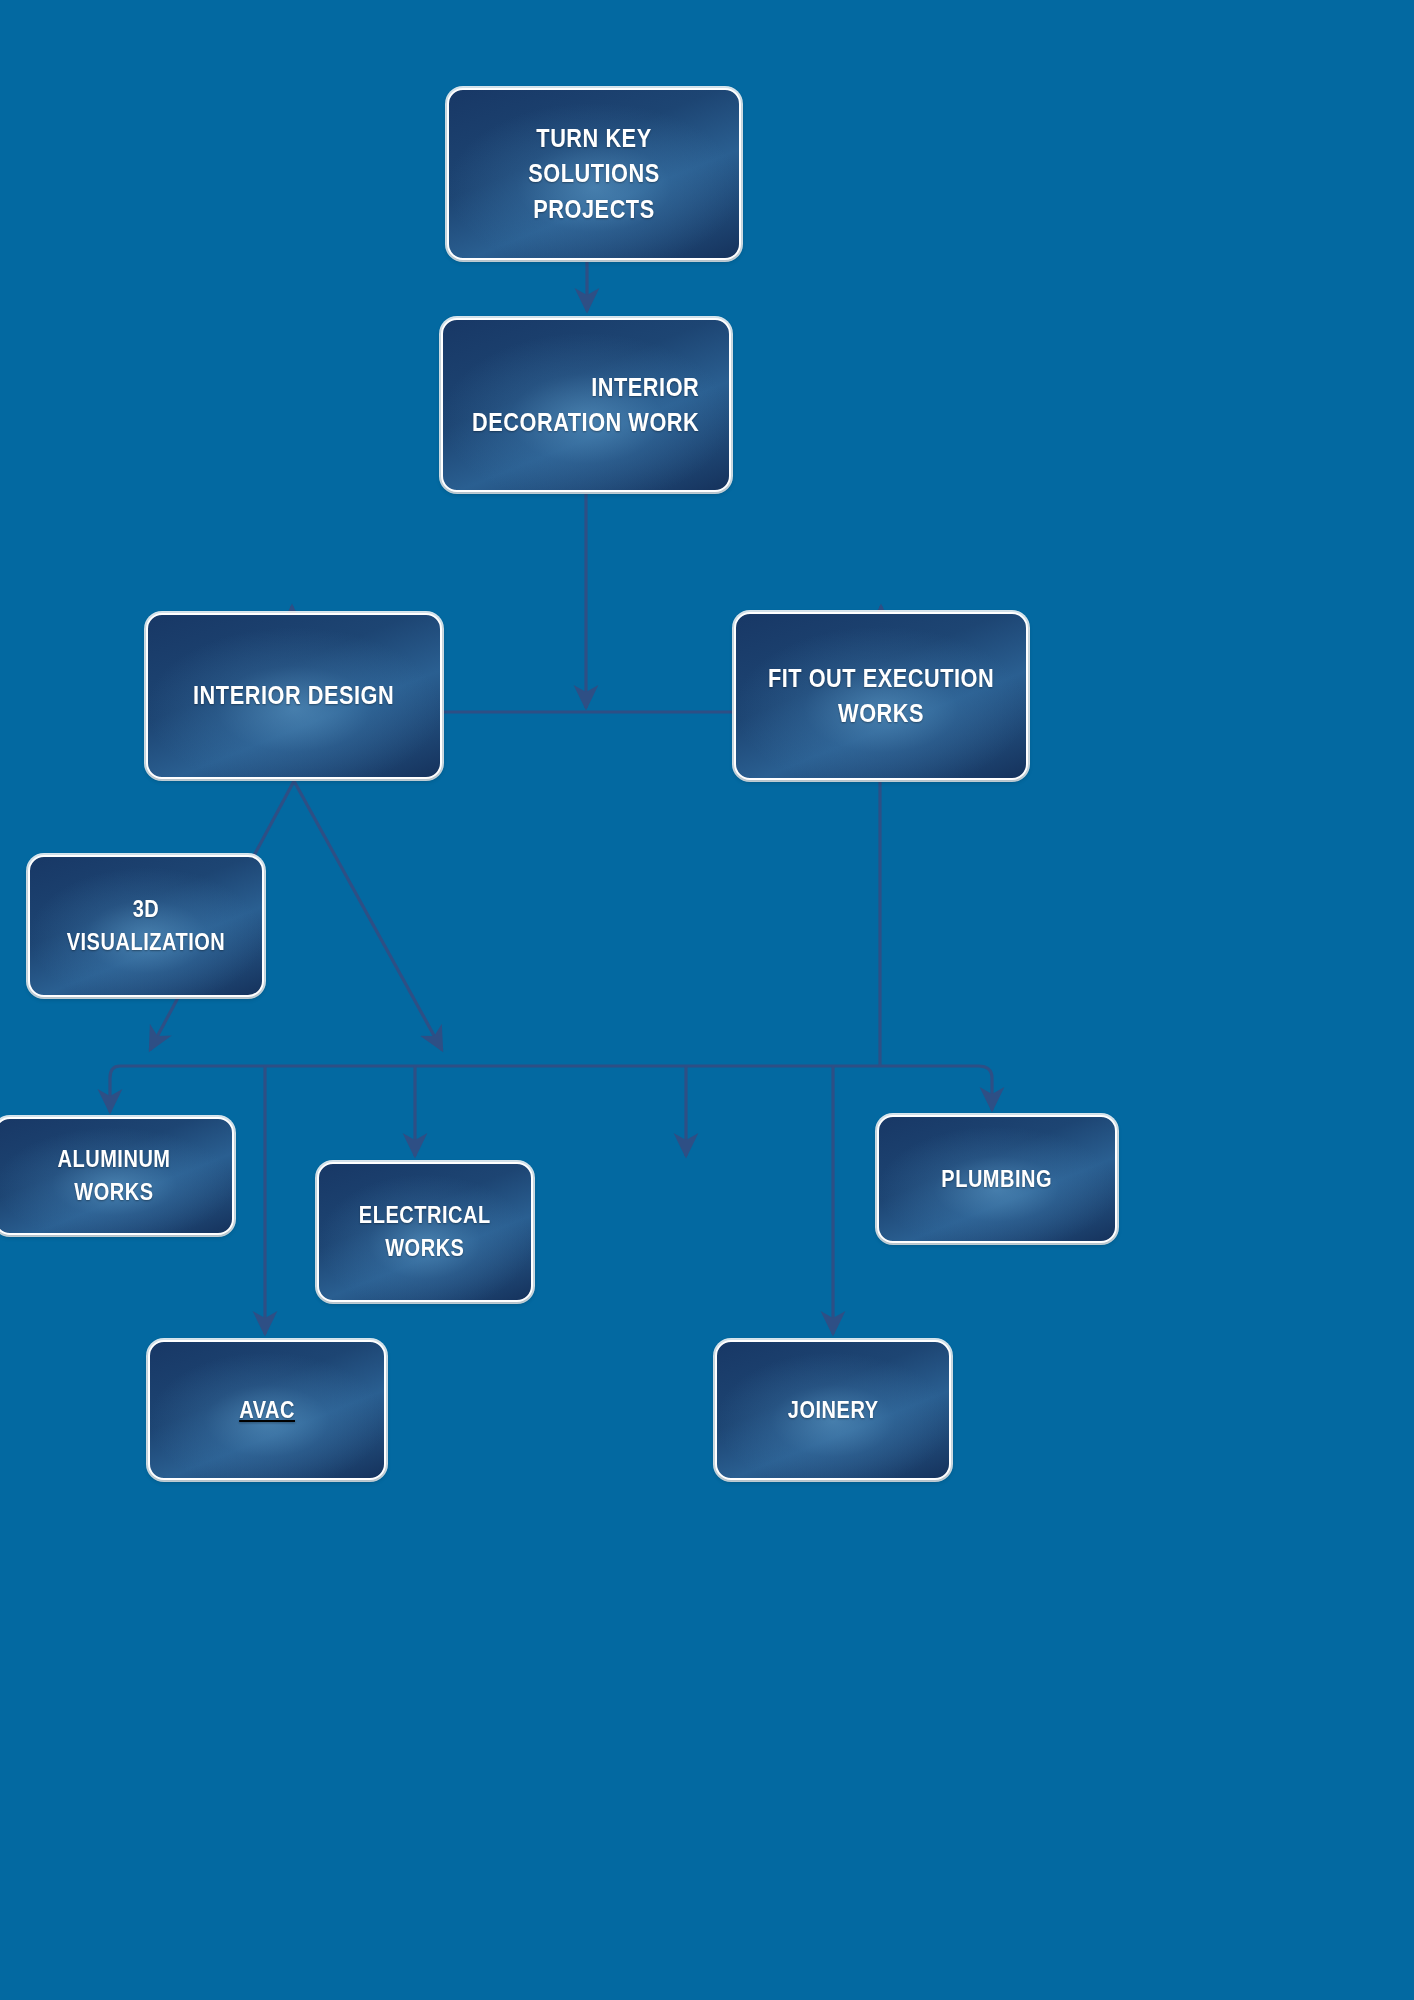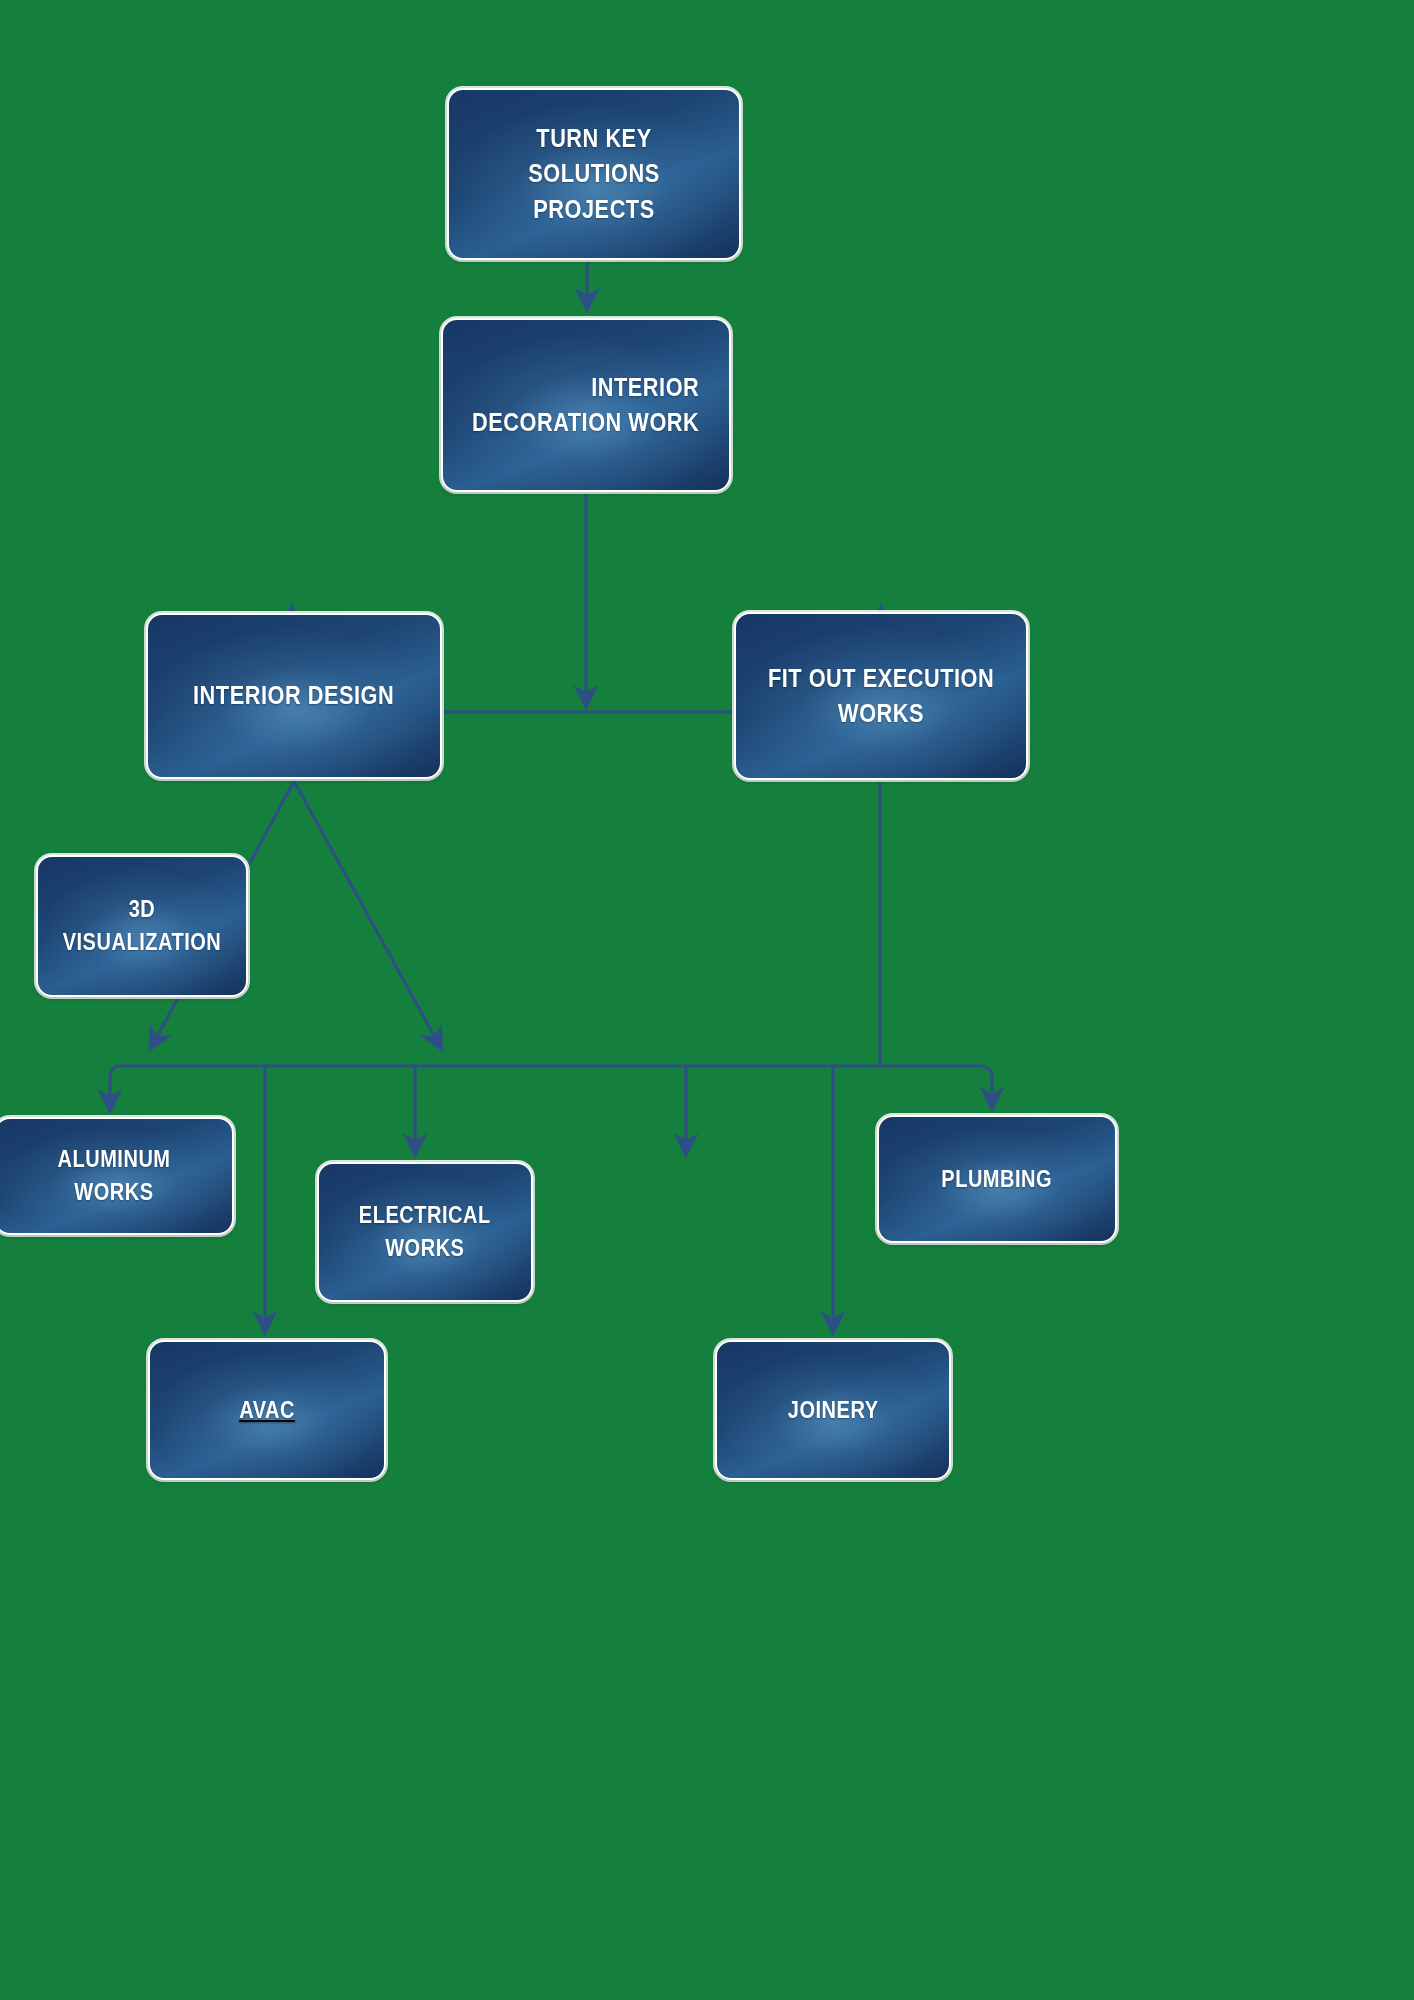--- a/index.html
+++ b/index.html
@@ -1,20 +1,20 @@
 <!DOCTYPE html>
 <html><head>
 <meta charset="utf-8">
 <style>
   html,body{margin:0;padding:0;background:#ffffff;}
   body{
     width:1414px;height:2000px;overflow:hidden;
     font-family:"Liberation Sans","DejaVu Sans",sans-serif;
   }
-  #stage{position:relative;width:1414px;height:2000px;background:#15803d;}
+  #stage{position:relative;width:1414px;height:2000px;background:#0369a1;}
   svg.wires{position:absolute;left:0;top:0;width:1414px;height:2000px;overflow:visible;}
 
   .node{
     position:absolute;
     box-sizing:border-box;
     display:flex;align-items:center;justify-content:center;
     text-align:center;
     border-radius:16px;
     border:2px solid #ffffff;
     background-color:#1b3d6d;
@@ -85,21 +85,21 @@
 
   <div class="node" style="left: 146px; top: 613px; width: 296px; height: 166px;">
     <span class="lbl" style="font-size: 25px;">INTERIOR DESIGN</span>
   </div>
 
   <div class="node" style="left: 734px; top: 612px; width: 294px; height: 168px; text-align: center;">
     <span class="lbl" style="font-size: 25px;">FIT OUT EXECUTION
 WORKS</span>
   </div>
 
-  <div class="node" style="left: 28px; top: 855px; width: 212px; height: 142px; margin-left: 8px;">
+  <div class="node" style="left: 28px; top: 855px; width: 236px; height: 142px;">
     <span class="lbl" style="font-size: 23px;">3D VISUALIZATION</span>
   </div>
 
 
   <div class="node" style="left: -6px; top: 1117px; width: 240px; height: 118px;">
     <span class="lbl" style="font-size: 23px;">ALUMINUM WORKS</span>
   </div>
 
   <div class="node" style="left: 317px; top: 1162px; width: 216px; height: 140px;">
     <span class="lbl" style="font-size: 23px;">ELECTRICAL

